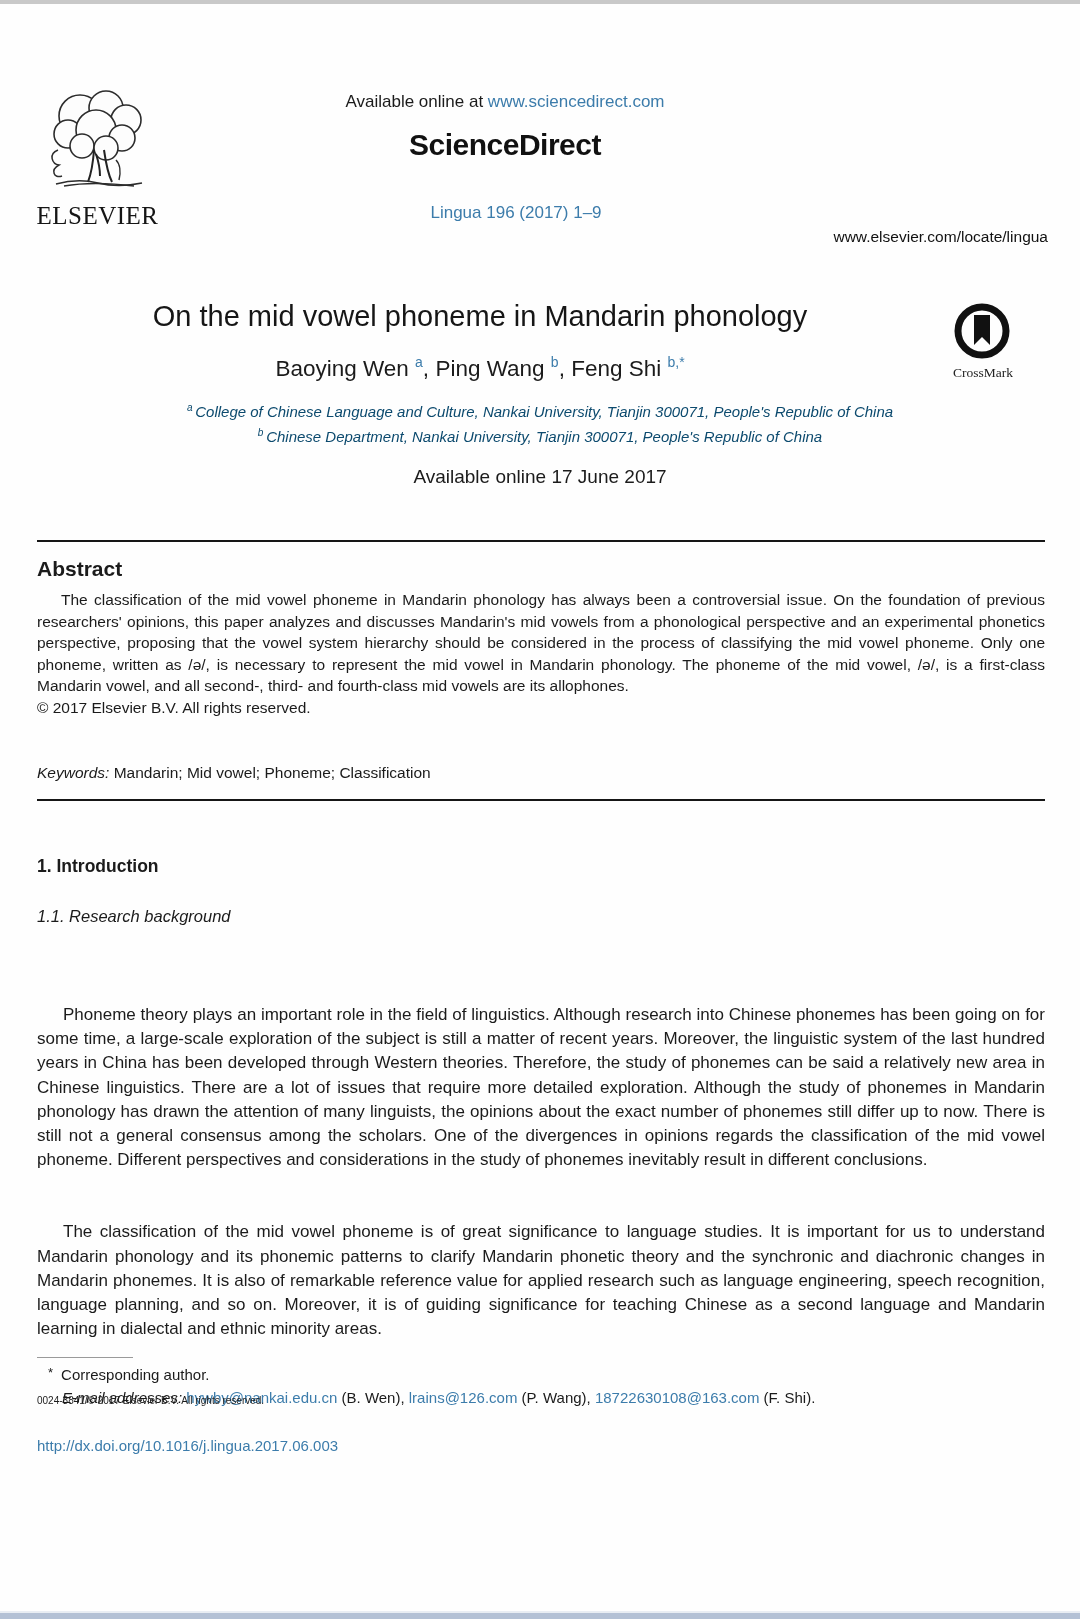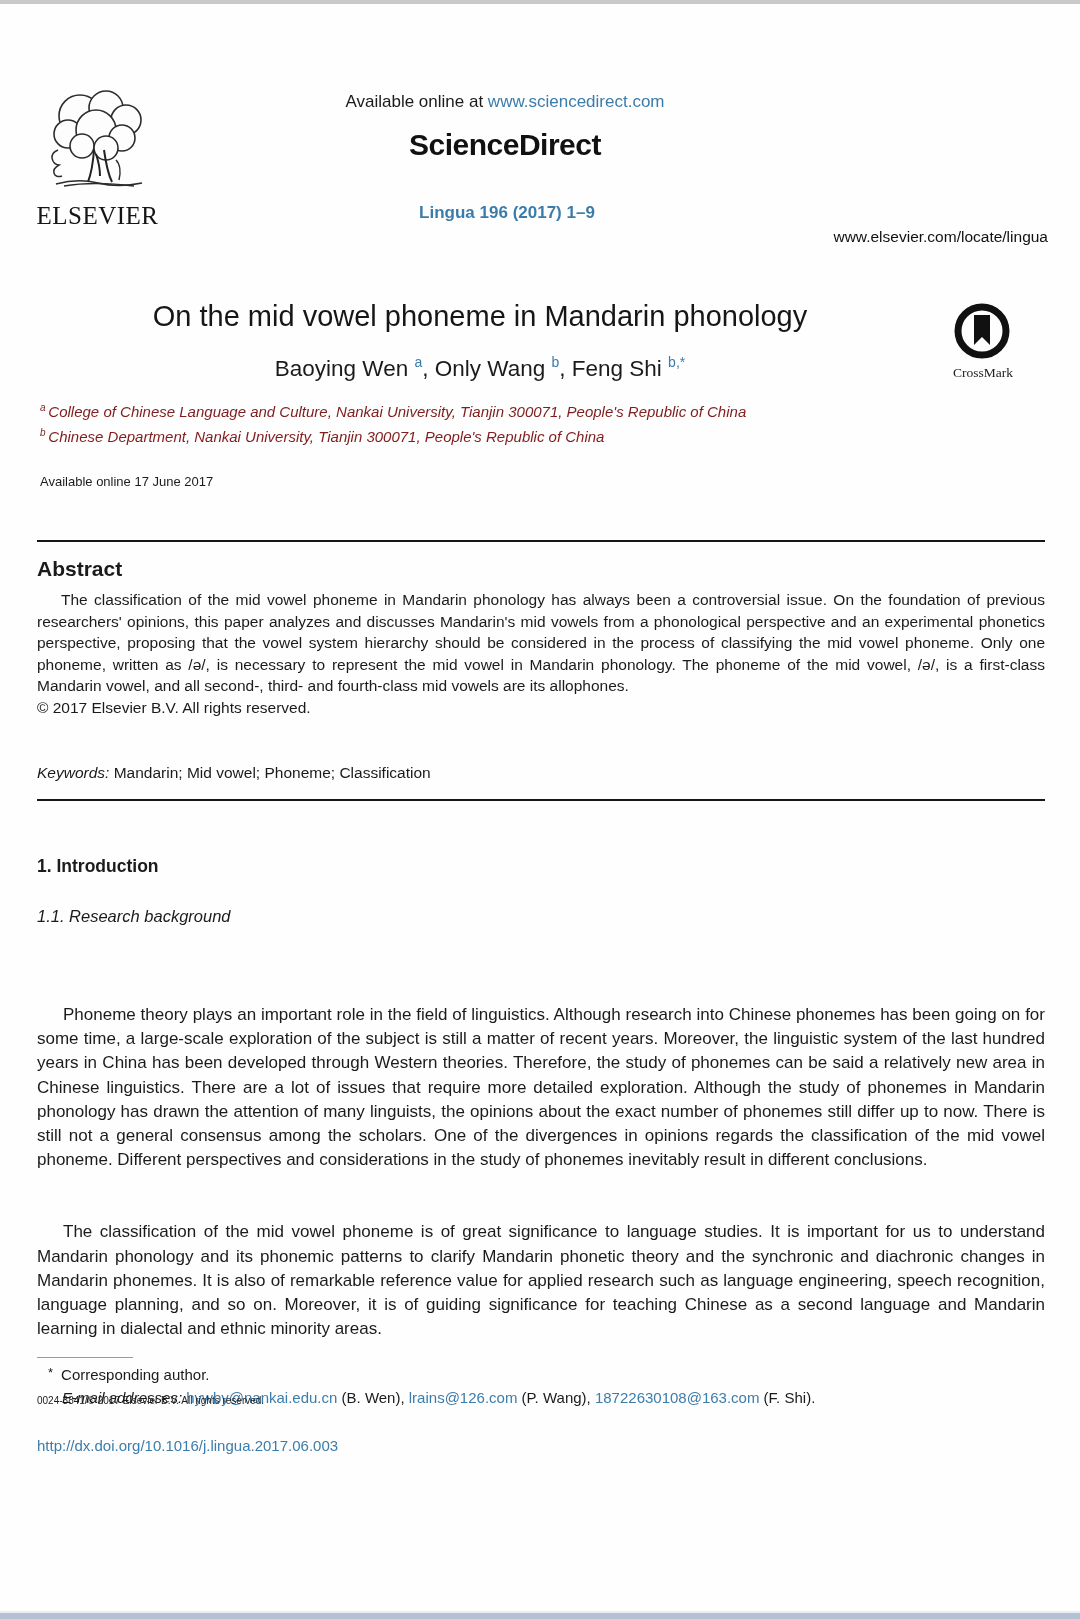--- a/index.html
+++ b/index.html
@@ -12,42 +12,42 @@
 
   a.link { color:#3c7cab; text-decoration:none; cursor:pointer; }
 
   
   .elsevier-block { position:absolute; left:30px; top:88px; width:135px; text-align:center; }
   .elsevier-wordmark { font-family:"Liberation Serif", serif; font-size:25px; letter-spacing:0.5px; color:#151515; margin-top:2px; }
 
   .header-center { position:absolute; left:275px; top:92px; width:460px; text-align:center; }
   .avail-line { font-size:17px; color:#1b1b1b; }
   .sd-wordmark { font-size:30px; font-weight:bold; letter-spacing:-0.5px; color:#111; margin-top:16px; }
-  .citation { position:absolute; left:277px; top:203px; width:460px; text-align:center; font-size:17px;font-weight:bold; }
+  .citation { position:absolute; left:286px; top:203px; width:460px; text-align:center; font-size:17px; }
 
   .lingua-block { position:absolute; left:874px; top:94px; width:176px; }
   .lg-rule-a { height:5px; background:#111; }
   .lg-rule-b { height:4px; background:#111; margin-top:3px; }
   .lg-rule-c { height:3px; background:#111; }
   .lg-rule-d { height:5px; background:#111; margin-top:3px; }
   .lingua-svg { display:block; margin:4px auto 2px auto; }
   .journal-url { position:absolute; right:32px; top:228px; width:300px; text-align:right; font-size:15.5px; color:#111; }
 
   
   .title { position:absolute; left:40px; top:300px; width:880px; text-align:center; font-size:29px; color:#161616; }
   .authors { position:absolute; left:40px; top:354px; width:880px; text-align:center; font-size:22.5px; color:#1b1b1b; }
   .authors sup { font-size:14px; color:#3c7cab; }
   .crossmark { position:absolute; left:953px; top:303px; width:72px; text-align:left; }
   .crossmark-label { font-family:"Liberation Serif", serif; font-size:13.5px; color:#222; margin-top:2px; }
 
-  .affiliations { position:absolute; left:40px; top:397px; width:1000px; text-align:left; font-size:15px; font-style:italic; color:#7f1d1d; }
+  .affiliations { position:absolute; left:40px; top:397px; width:1000px; text-align:center; font-size:15px; font-style:italic; color:#0c4a6e; }
   .affiliations .affil { line-height:21px; }
   .affiliations sup { font-size:10px; font-style:italic; }
   .received { position:absolute; left:40px; top:445px; width:1000px; text-align:center; font-size:15.5px; }
-  .avail-online { position:absolute; left:40px; top:466px; width:1000px; font-size:13px;margin-top:8px; }
+  .avail-online { position:absolute; left:40px; top:466px; width:1000px; text-align:center; font-size:19px; }
 
   
   .rule-1 { position:absolute; left:37px; top:540px; width:1008px; height:2px; background:#161616; }
   .abstract-head { position:absolute; left:37px; top:557px; font-size:21px; font-weight:bold; }
   .abstract-body { position:absolute; left:37px; top:589px; width:1008px; font-size:15.5px; line-height:21.6px; text-align:justify; }
   .abstract-body .indent { text-indent:24px; }
   .keywords { position:absolute; left:37px; top:764px; width:1008px; font-size:15.5px; }
   .keywords .kw-label { font-style:italic; }
   .rule-2 { position:absolute; left:37px; top:799px; width:1008px; height:2px; background:#161616; }
 
@@ -106,21 +106,21 @@
   </div>
   <div class="citation">
     <a class="link">Lingua 196 (2017) 1–9</a>
   </div>
 
   <div class="journal-url">
     <a class="link" style="color:#111">www.elsevier.com/locate/lingua</a>
   </div>
 
   <div class="title">On the mid vowel phoneme in Mandarin phonology</div>
-  <div class="authors"><span>Baoying Wen </span><sup>a</sup>, <span>Only Wang </span><sup>b</sup>, <span>Feng Shi </span><sup>b,*</sup></div>
+  <div class="authors"><span>Baoying Wen </span><sup>a</sup>, <span>Ping Wang </span><sup>b</sup>, <span>Feng Shi </span><sup>b,*</sup></div>
 
   <div class="crossmark">
     <svg width="58" height="56" viewBox="0 0 58 56">
       <circle cx="29" cy="28" r="24" fill="none" stroke="#111" stroke-width="7"></circle>
       <path d="M21 12 h16 v30 l-8 -8 l-8 8 z" fill="#111"></path>
     </svg>
     <div class="crossmark-label">CrossMark</div>
   </div>
 
   <div class="affiliations">

